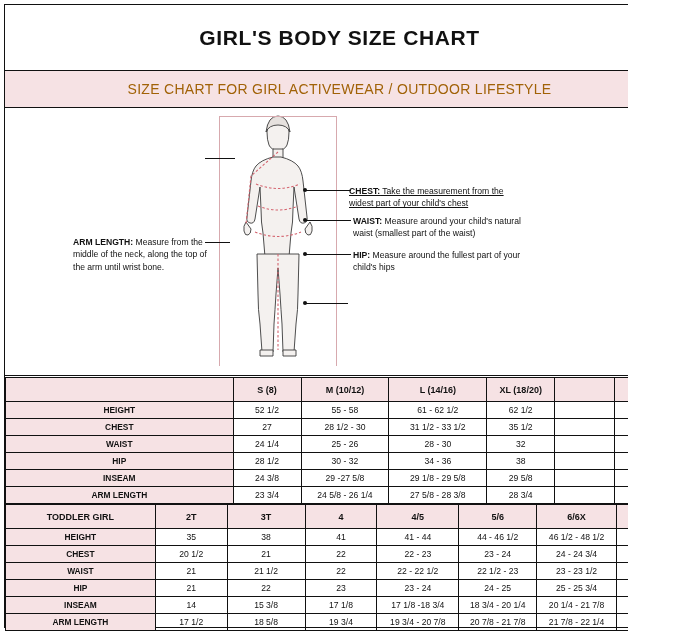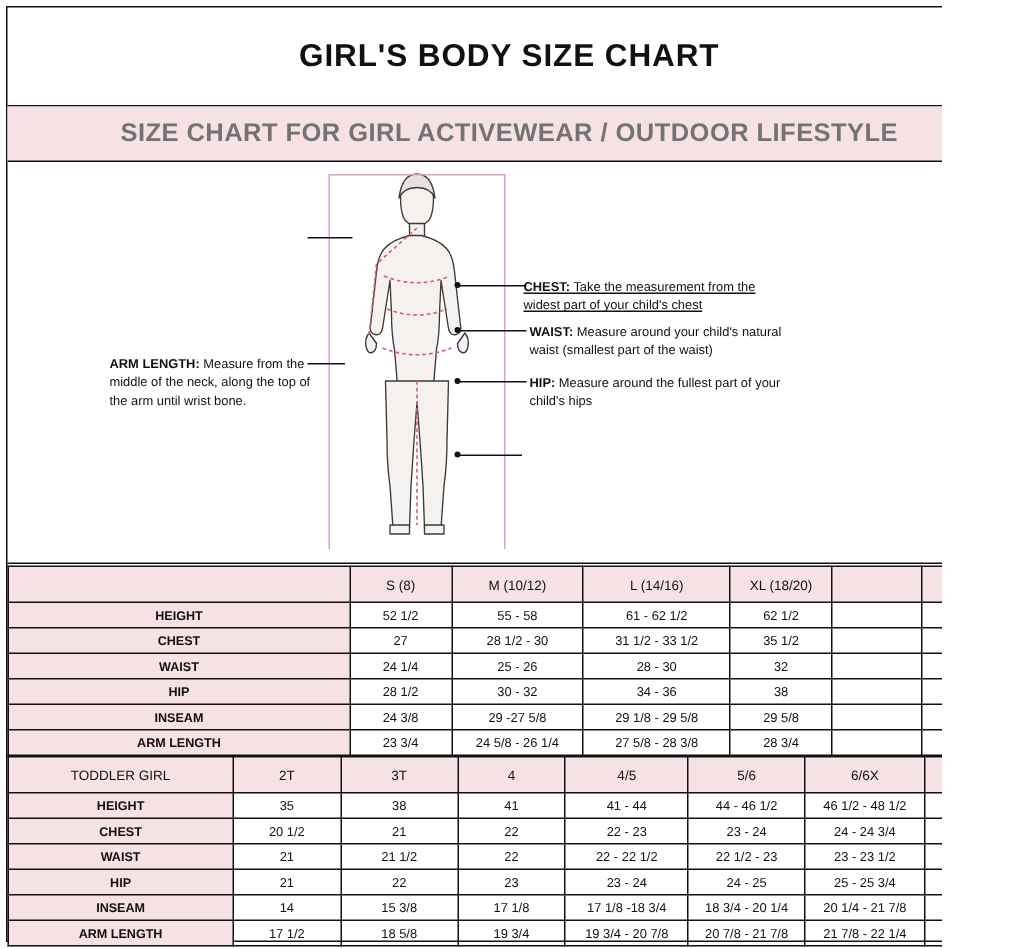--- a/index.html
+++ b/index.html
@@ -53,24 +53,24 @@
     width: 669px;
     height: 37px;
     background: #f6e2e4;
     display: flex;
     align-items: center;
     justify-content: center;
     border-bottom: 1px solid #111;
     box-sizing: border-box;
   }
   .subtitle-bar .subtitle {
-    font-size: 17px;
-    font-weight: bold;
+    font-size: 14px;
+    font-weight: normal;
     letter-spacing: 0.3px;
-    color: #737373;
+    color: #a16207;
   }
   .diagram-area {
     position: absolute;
     left: 5px;
     top: 108px;
     width: 669px;
     height: 268px;
     border-bottom: 1px solid #111;
     box-sizing: border-box;
   }
@@ -143,21 +143,21 @@
     width: 669px;
   }
   .tbl2 {
     position: absolute;
     left: 5px;
     top: 504px;
     width: 669px;
   }
   .hdr-row td, .hdr-row th {
     background: #f6e2e4;
-    font-weight: normal;
+    font-weight: bold;
     height: 19px;
     font-size: 9px;
   }
   .rowlabel {
     background: #f6e2e4;
     font-weight: bold;
     text-align: center;
     font-size: 8.4px;
   }
   .blank-cell { background: #ffffff; }

